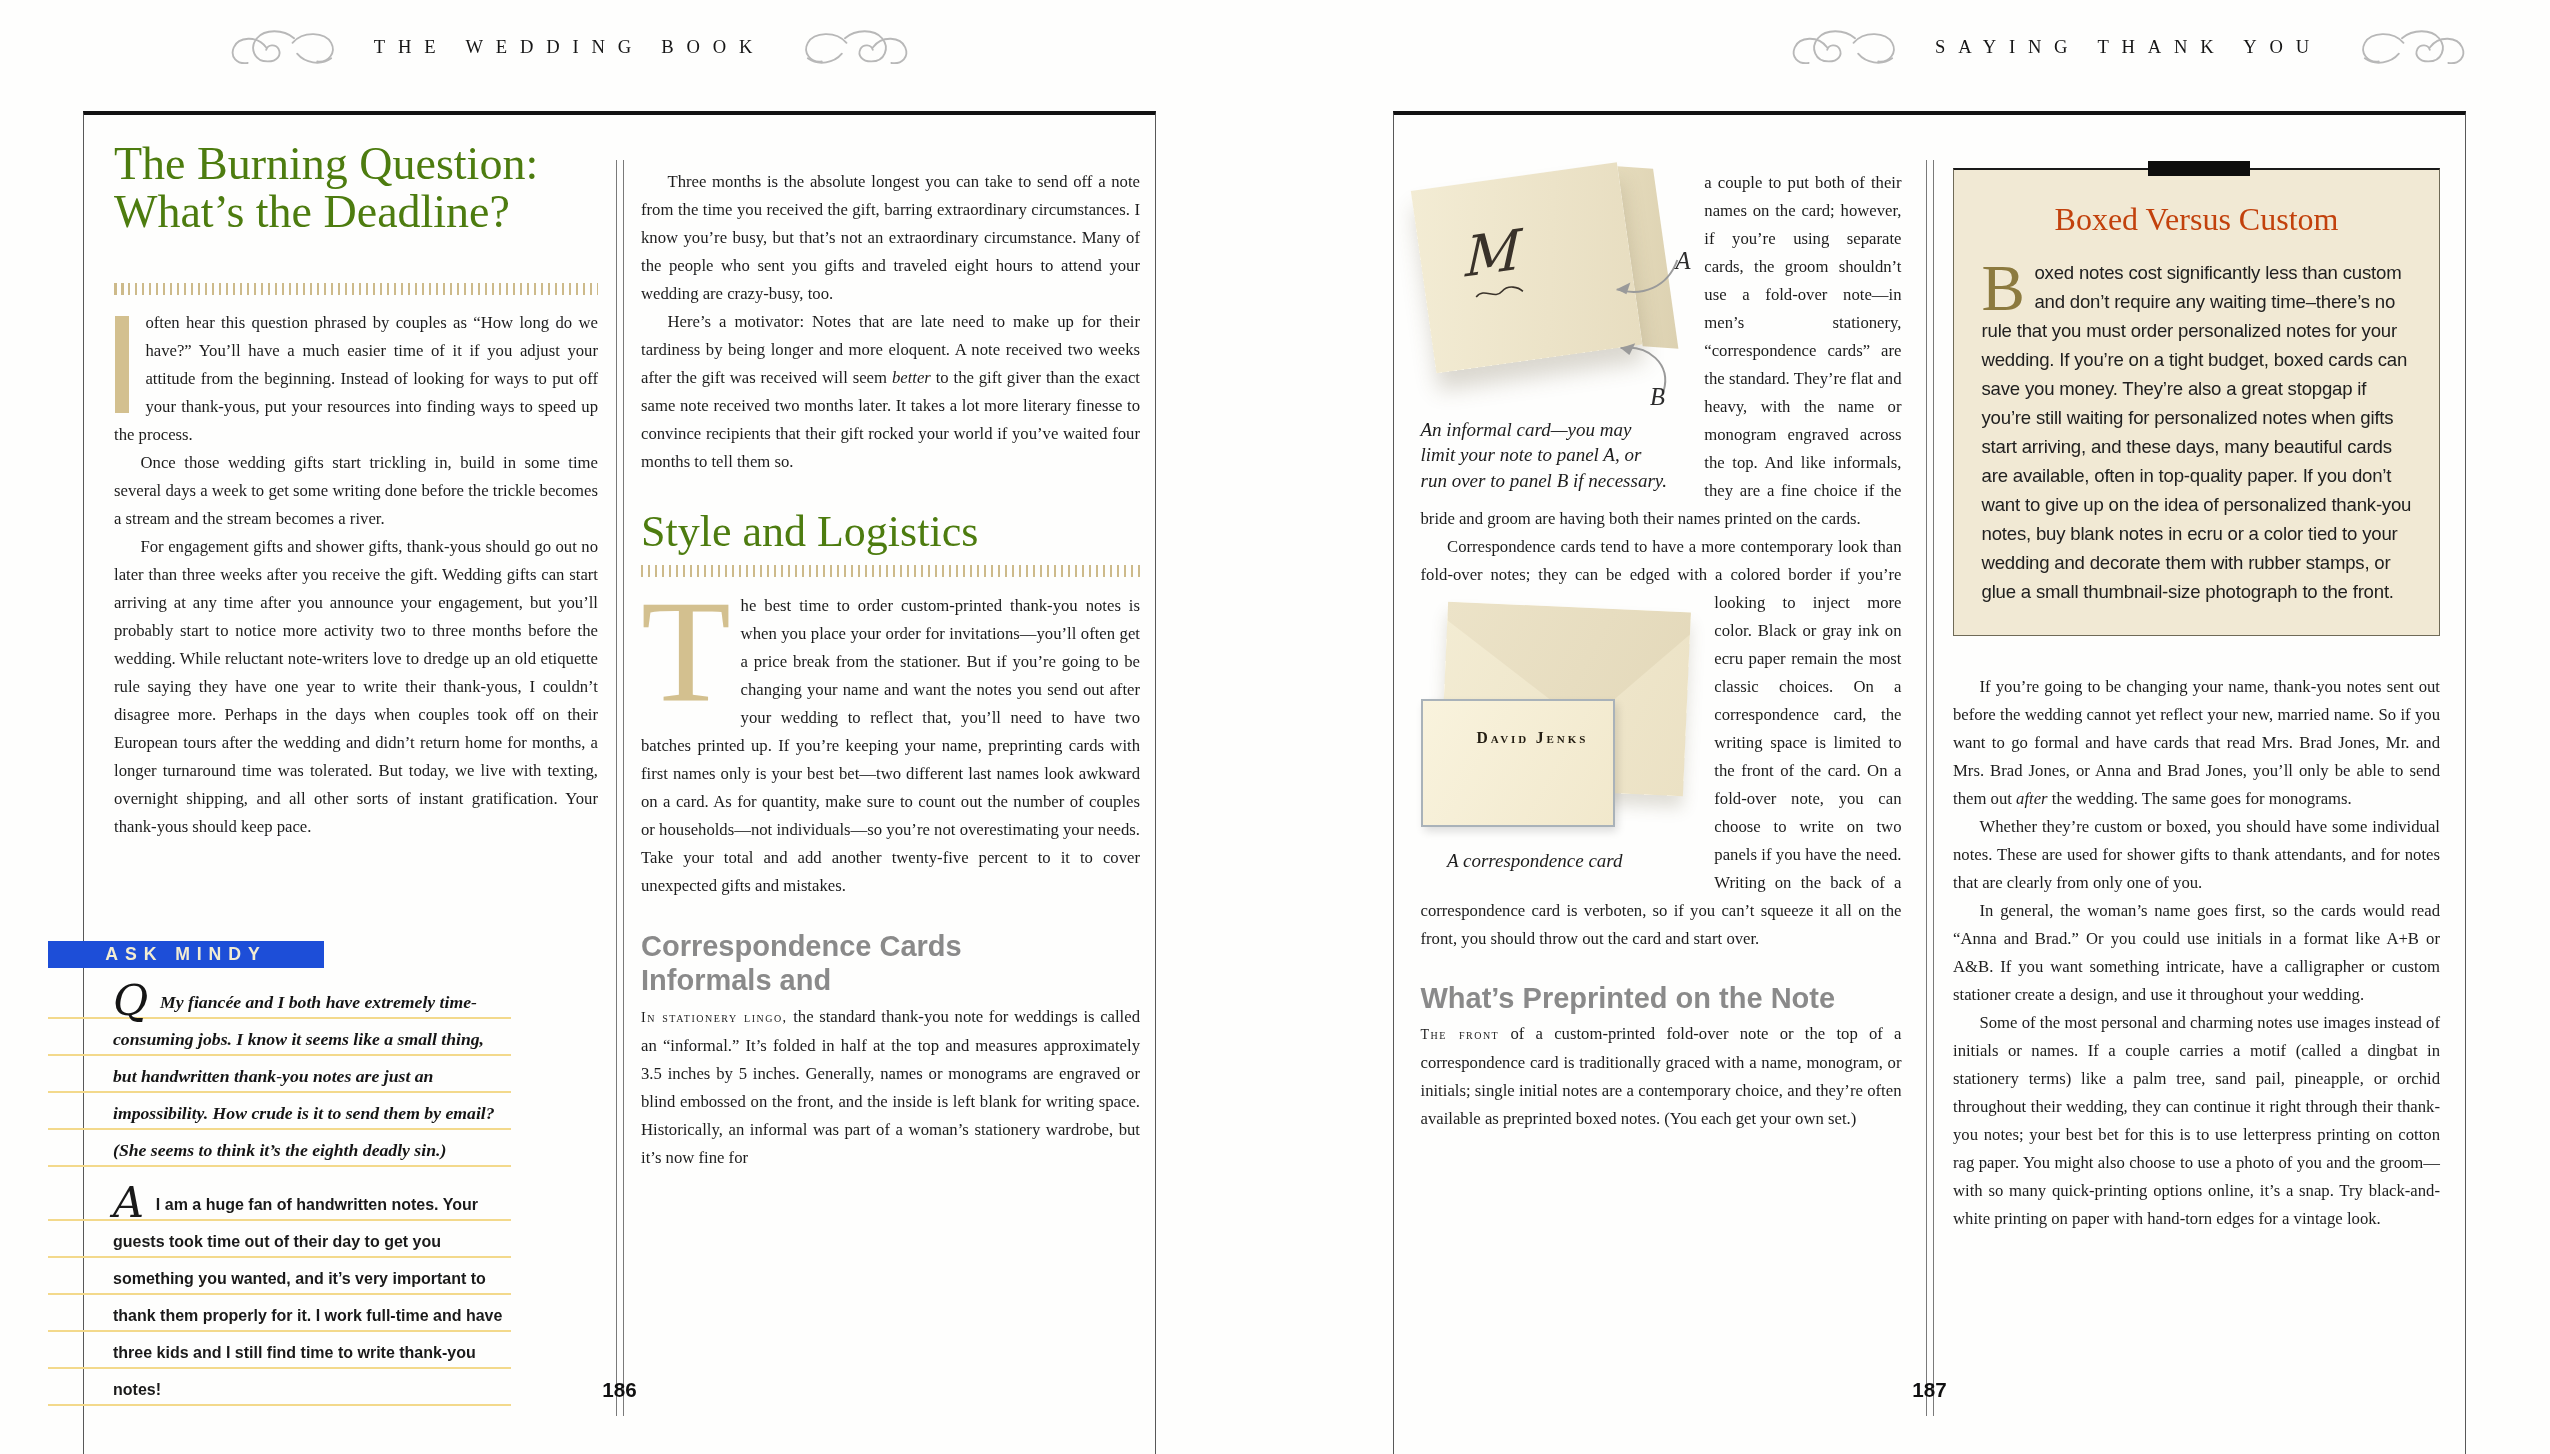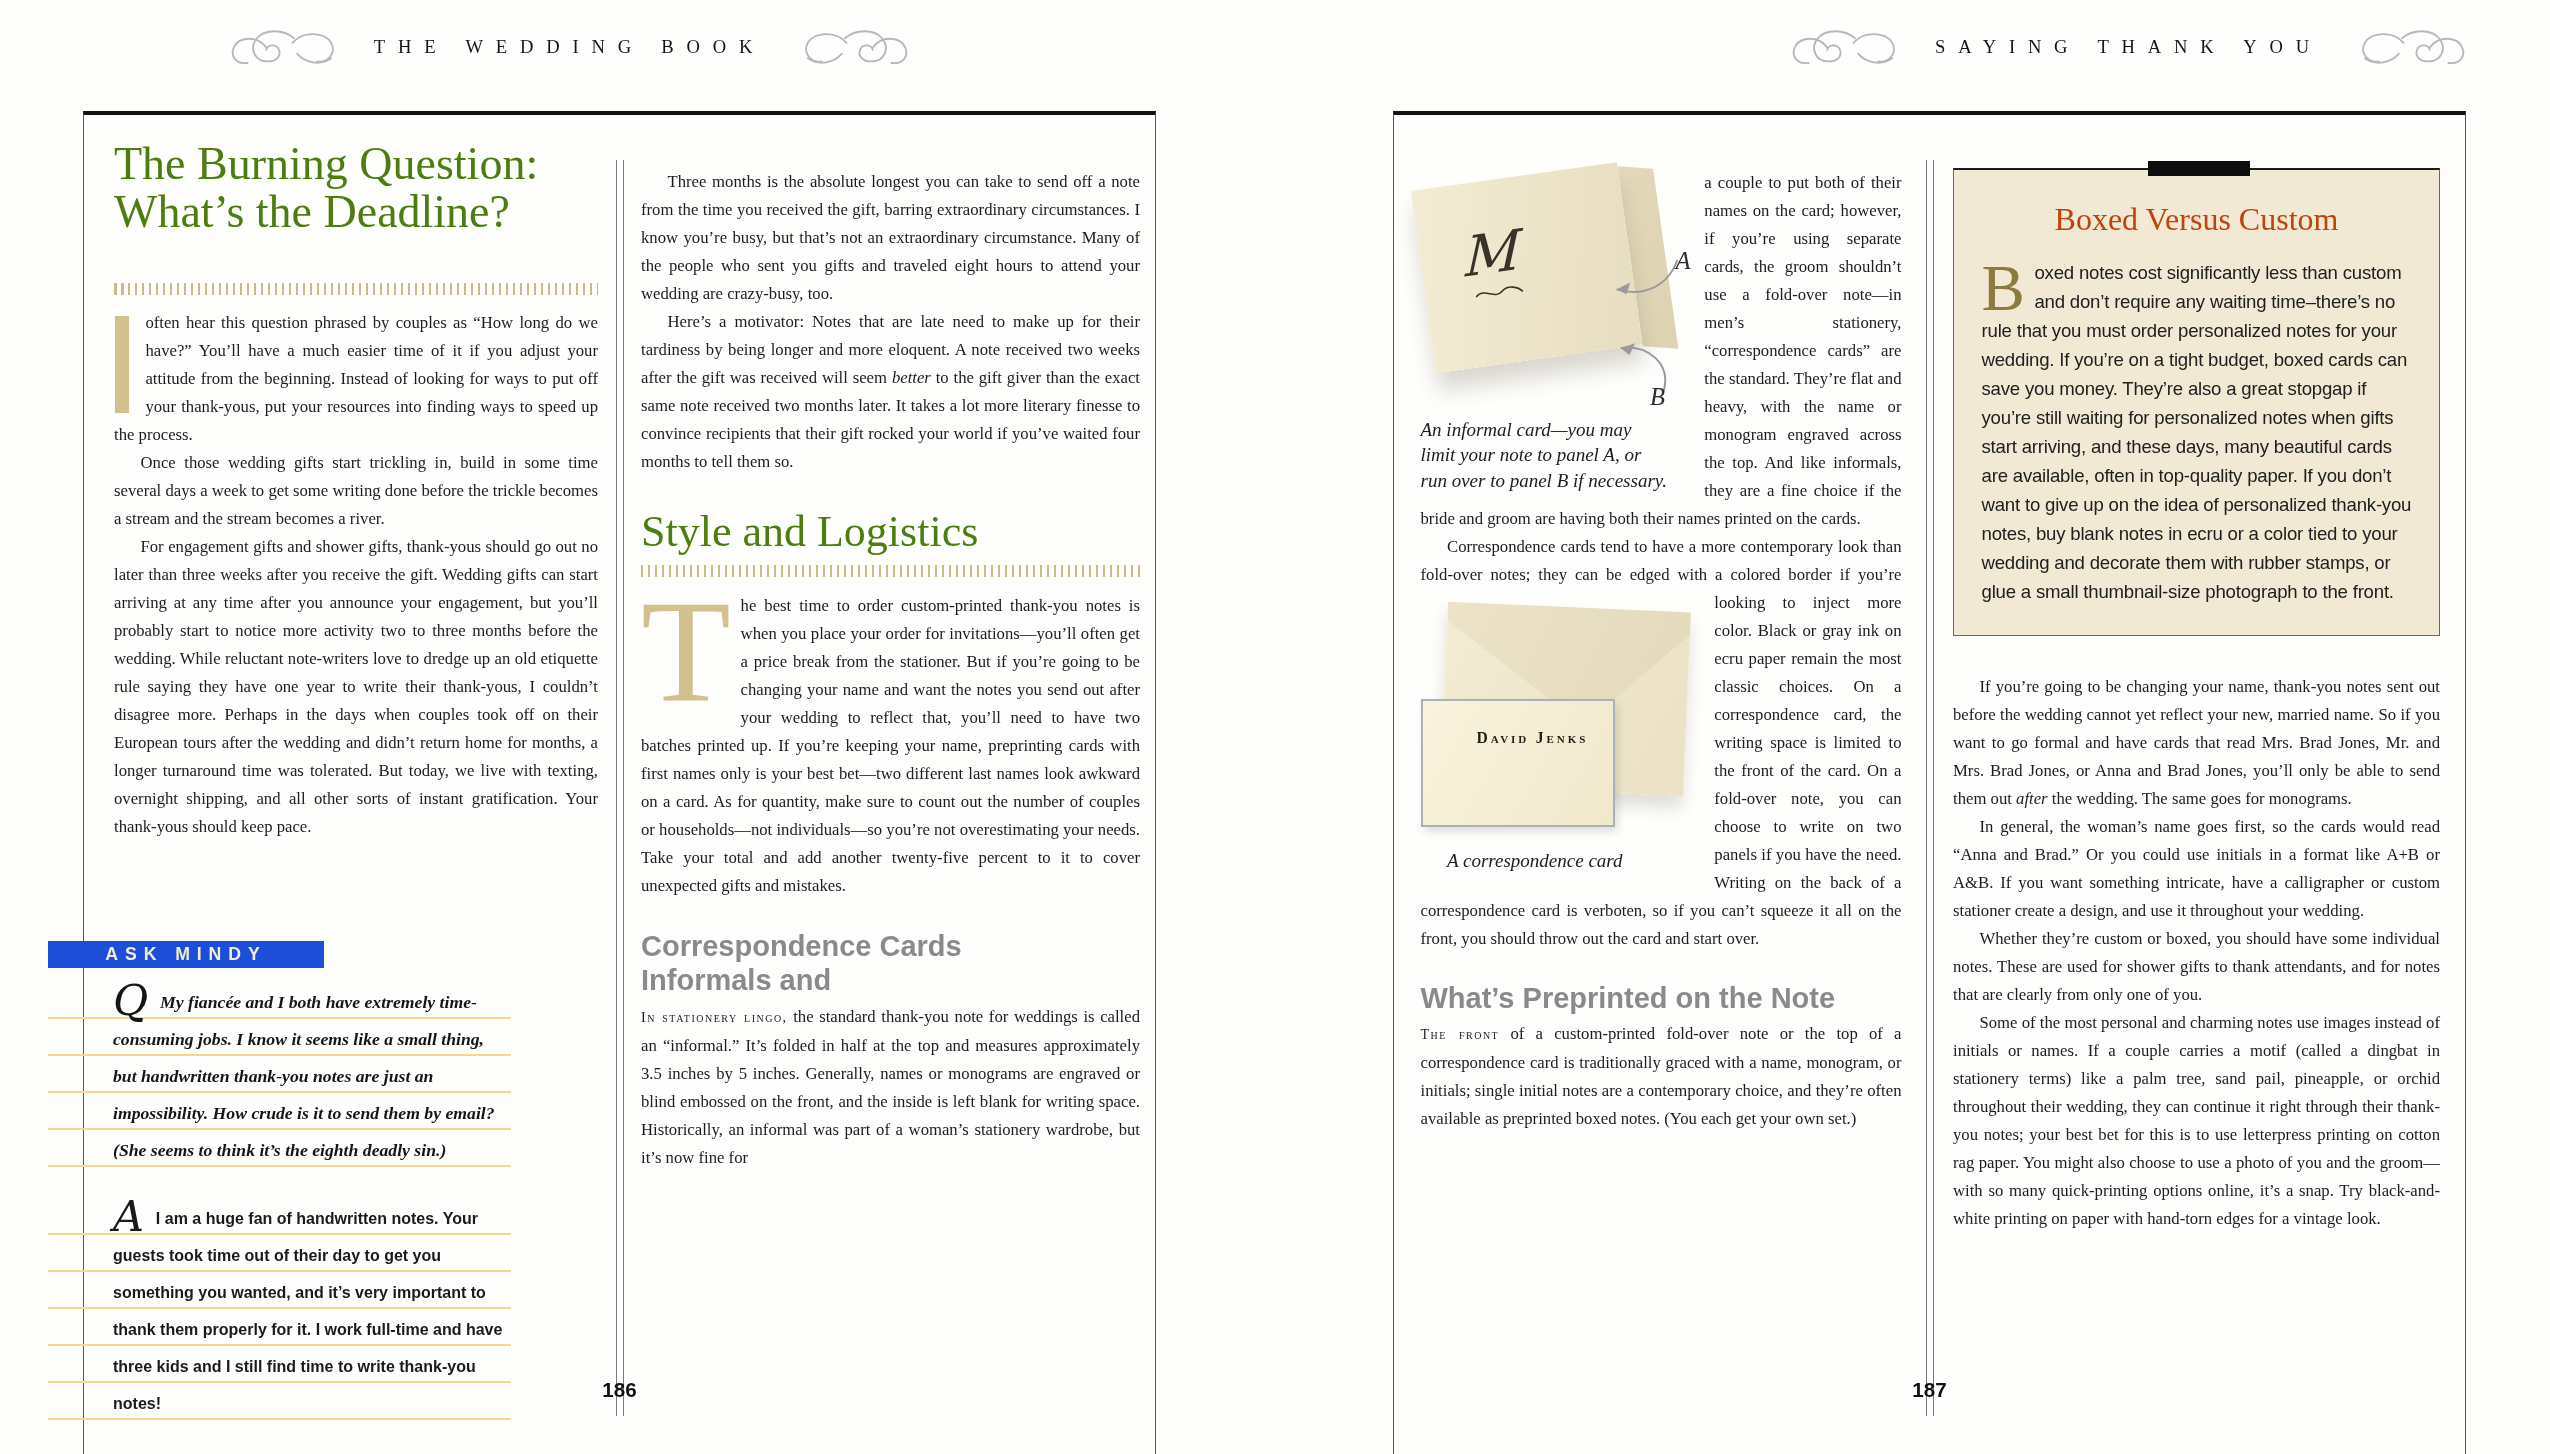--- a/index.html
+++ b/index.html
@@ -43,21 +43,21 @@
   .lp-col1  { position:absolute; left:30px; top:194px; width:484px; }
   .bar-I { float:left; width:13.7px; height:97px; background:#d3c08f; margin:6.9px 16.7px 2px 1px; }
 
   .mindy { position:absolute; left:-36px; top:826px; width:463px; }
   .mindy-bar { width:276px; height:26.5px; background:#1d4ed8; color:#f2ecd2;
                font-family:"Liberation Sans", sans-serif; font-weight:700; font-size:17.7px;
                letter-spacing:6.9px; text-align:center; line-height:27.5px; }
   .ruled { background:repeating-linear-gradient(to bottom, rgba(0,0,0,0) 0 35px, #f3d98b 35px 37px); }
   .mindy-q { margin-top:14.7px; padding-left:65px; font-size:17.7px; line-height:37px;
              font-style:italic; font-weight:700; color:#151515; }
-  .mindy-a { margin-top:29px; padding-left:65px; font-family:"Liberation Sans", sans-serif;
+  .mindy-a { margin-top:15px; padding-left:65px; font-family:"Liberation Sans", sans-serif;
              font-weight:700; font-size:16px; line-height:37px; color:#1a1a1a; }
   .script-mark { font-family:"DejaVu Serif", serif; font-style:italic; font-weight:400;
                  font-size:43px; margin-right:11.8px; vertical-align:-6.9px; }
 
   .lp-col2 { position:absolute; left:557px; top:53px; width:499px; }
   .section-title { margin:33px 0 9.8px; }
   .sec-rule { margin:0 0 15.7px; }
   .cap-T { float:left; font-size:147px; line-height:103px; height:110px; color:#d3c08f; margin:7.8px 9.8px 0 0; }
   .lp-sub { margin:29px 0 5.9px; }
 
@@ -248,21 +248,21 @@
     <div class="sidebox">
       <div class="sidebox-tab"></div>
       <div class="sidebox-title">Boxed Versus Custom</div>
       <div class="sidebox-body">
         <span class="cap-B">B</span><span>oxed notes cost significantly less than custom and don’t require any waiting time–there’s no rule that you must order personalized notes for your wedding. If you’re on a tight budget, boxed cards can save you money. They’re also a great stopgap if you’re still waiting for personalized notes when gifts start arriving, and these days, many beautiful cards are available, often in top-quality paper. If you don’t want to give up on the idea of personalized thank-you notes, buy blank notes in ecru or a color tied to your wedding and decorate them with rubber stamps, or glue a small thumbnail-size photograph to the front.</span>
       </div>
     </div>
 
     <div class="rp2-body">
       <p class="ind"><span>If you’re going to be changing your name, thank-you notes sent out before the wedding cannot yet reflect your new, married name. So if you want to go formal and have cards that read Mrs. Brad Jones, Mr. and Mrs. Brad Jones, or Anna and Brad Jones, you’ll only be able to send them out </span><em class="bt">after</em><span> the wedding. The same goes for monograms.</span></p>
+      <p class="ind">Whether they’re custom or boxed, you should have some individual notes. These are used for shower gifts to thank attendants, and for notes that are clearly from only one of you.</p>
       <p class="ind">In general, the woman’s name goes first, so the cards would read “Anna and Brad.” Or you could use initials in a format like A+B or A&amp;B. If you want something intricate, have a calligrapher or custom stationer create a design, and use it throughout your wedding.</p>
-      <p class="ind">Whether they’re custom or boxed, you should have some individual notes. These are used for shower gifts to thank attendants, and for notes that are clearly from only one of you.</p>
       <p class="ind">Some of the most personal and charming notes use images instead of initials or names. If a couple carries a motif (called a dingbat in stationery terms) like a palm tree, sand pail, pineapple, or orchid throughout their wedding, they can continue it right through their thank-you notes; your best bet for this is to use letterpress printing on cotton rag paper. You might also choose to use a photo of you and the groom—with so many quick-printing options online, it’s a snap. Try black-and-white printing on paper with hand-torn edges for a vintage look.</p>
     </div>
   </div>
 
   <div class="pagenum">187</div>
 </div>
 
 
 </body></html>

